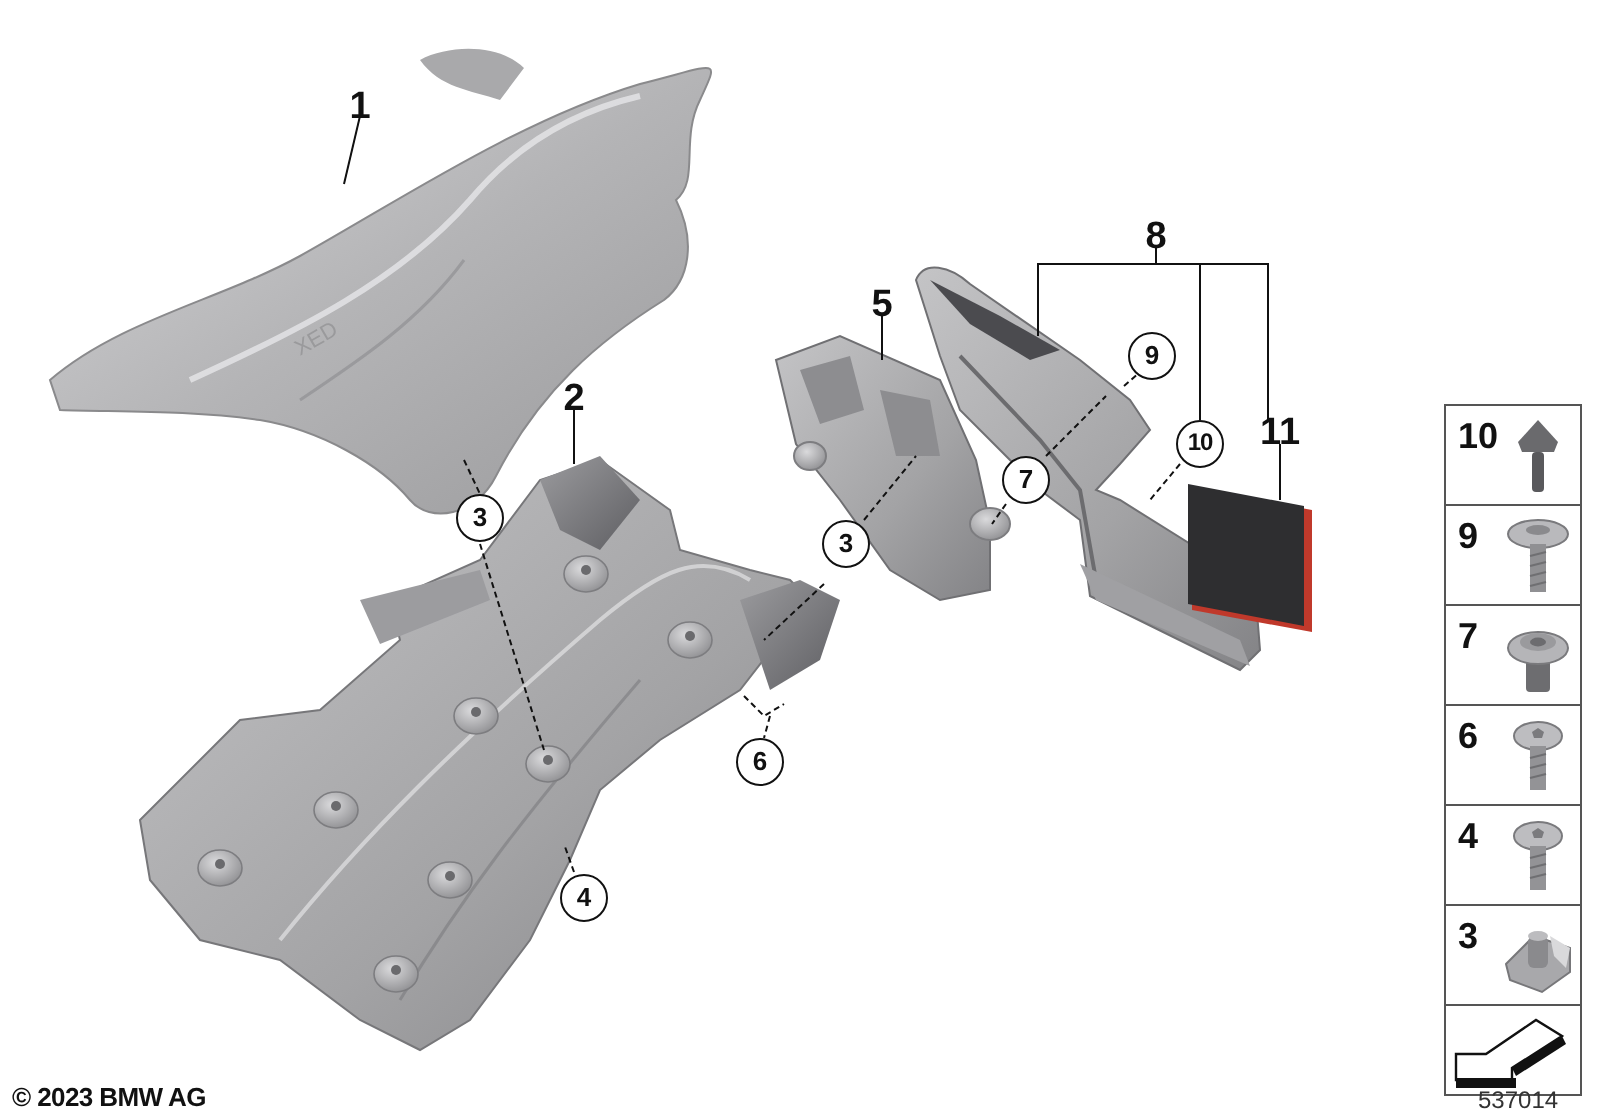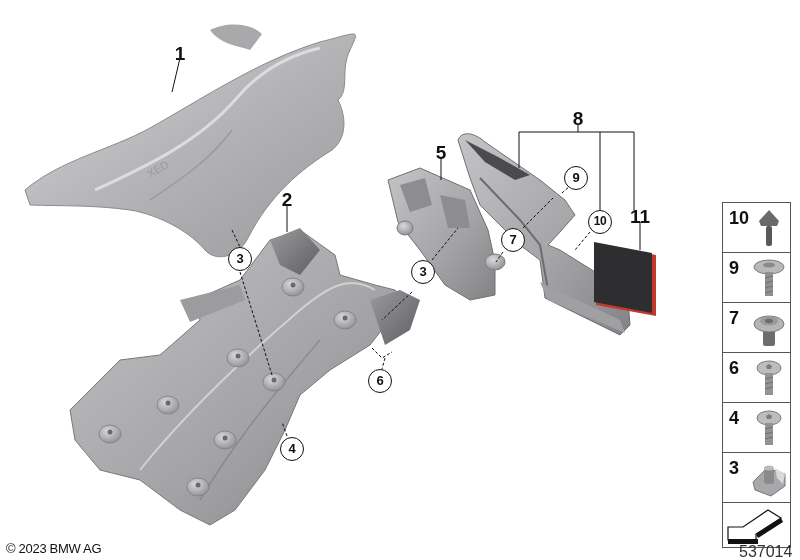--- a/index.html
+++ b/index.html
@@ -8,22 +8,22 @@
   #canvas { position: absolute; left: 0; top: 0; width: 800px; height: 560px; }
   .callout-num { position: absolute; font-weight: bold; font-size: 19px; line-height: 1; color: #111; transform: translateX(-50%); }
   .callout-circle { position: absolute; width: 24px; height: 24px; border: 1.6px solid #111; border-radius: 50%; background: #fff;
     font-weight: bold; font-size: 13px; line-height: 21px; text-align: center; color: #111; transform: translate(-50%, -50%); }
   .callout-circle.wide { font-size: 12px; letter-spacing: -0.5px; }
   #fastener-panel { position: absolute; left: 722px; top: 202px; width: 69px; height: 346px; border: 1.2px solid #555; background: #fff; }
   .fastener-row { position: absolute; left: 0; width: 100%; height: 50px; border-bottom: 1.2px solid #555; }
   .fastener-row .num { position: absolute; left: 6px; top: 6px; font-weight: bold; font-size: 18px; line-height: 1; color: #111; }
   .fastener-row svg { position: absolute; left: 26px; top: 3px; }
   #arrow-row { position: absolute; left: 0; bottom: 0; width: 100%; height: 45px; }
-  #copyright { position: absolute; left: 6px; top: 541px; font-size: 13px; font-weight: normal; color: #111; letter-spacing: -0.3px; }
-  #diagram-id { position: absolute; left: 739px; top: 543px; font-size: 16px; color: #333; }
+  #copyright { position: absolute; left: 6px; top: 541px; font-size: 13px; font-weight: bold; color: #111; letter-spacing: -0.3px; }
+  #diagram-id { position: absolute; left: 739px; top: 543px; font-size: 12px; color: #333; }
 </style>
 </head>
 <body>
 
 <div id="canvas">
   <svg width="800" height="560" viewBox="0 0 800 560" style="position:absolute;left:0;top:0;">
     <defs>
       <linearGradient id="gCover" x1="0" y1="0" x2="1" y2="1">
         <stop offset="0" stop-color="#d6d6d8"></stop>
         <stop offset="0.5" stop-color="#b4b4b6"></stop>

